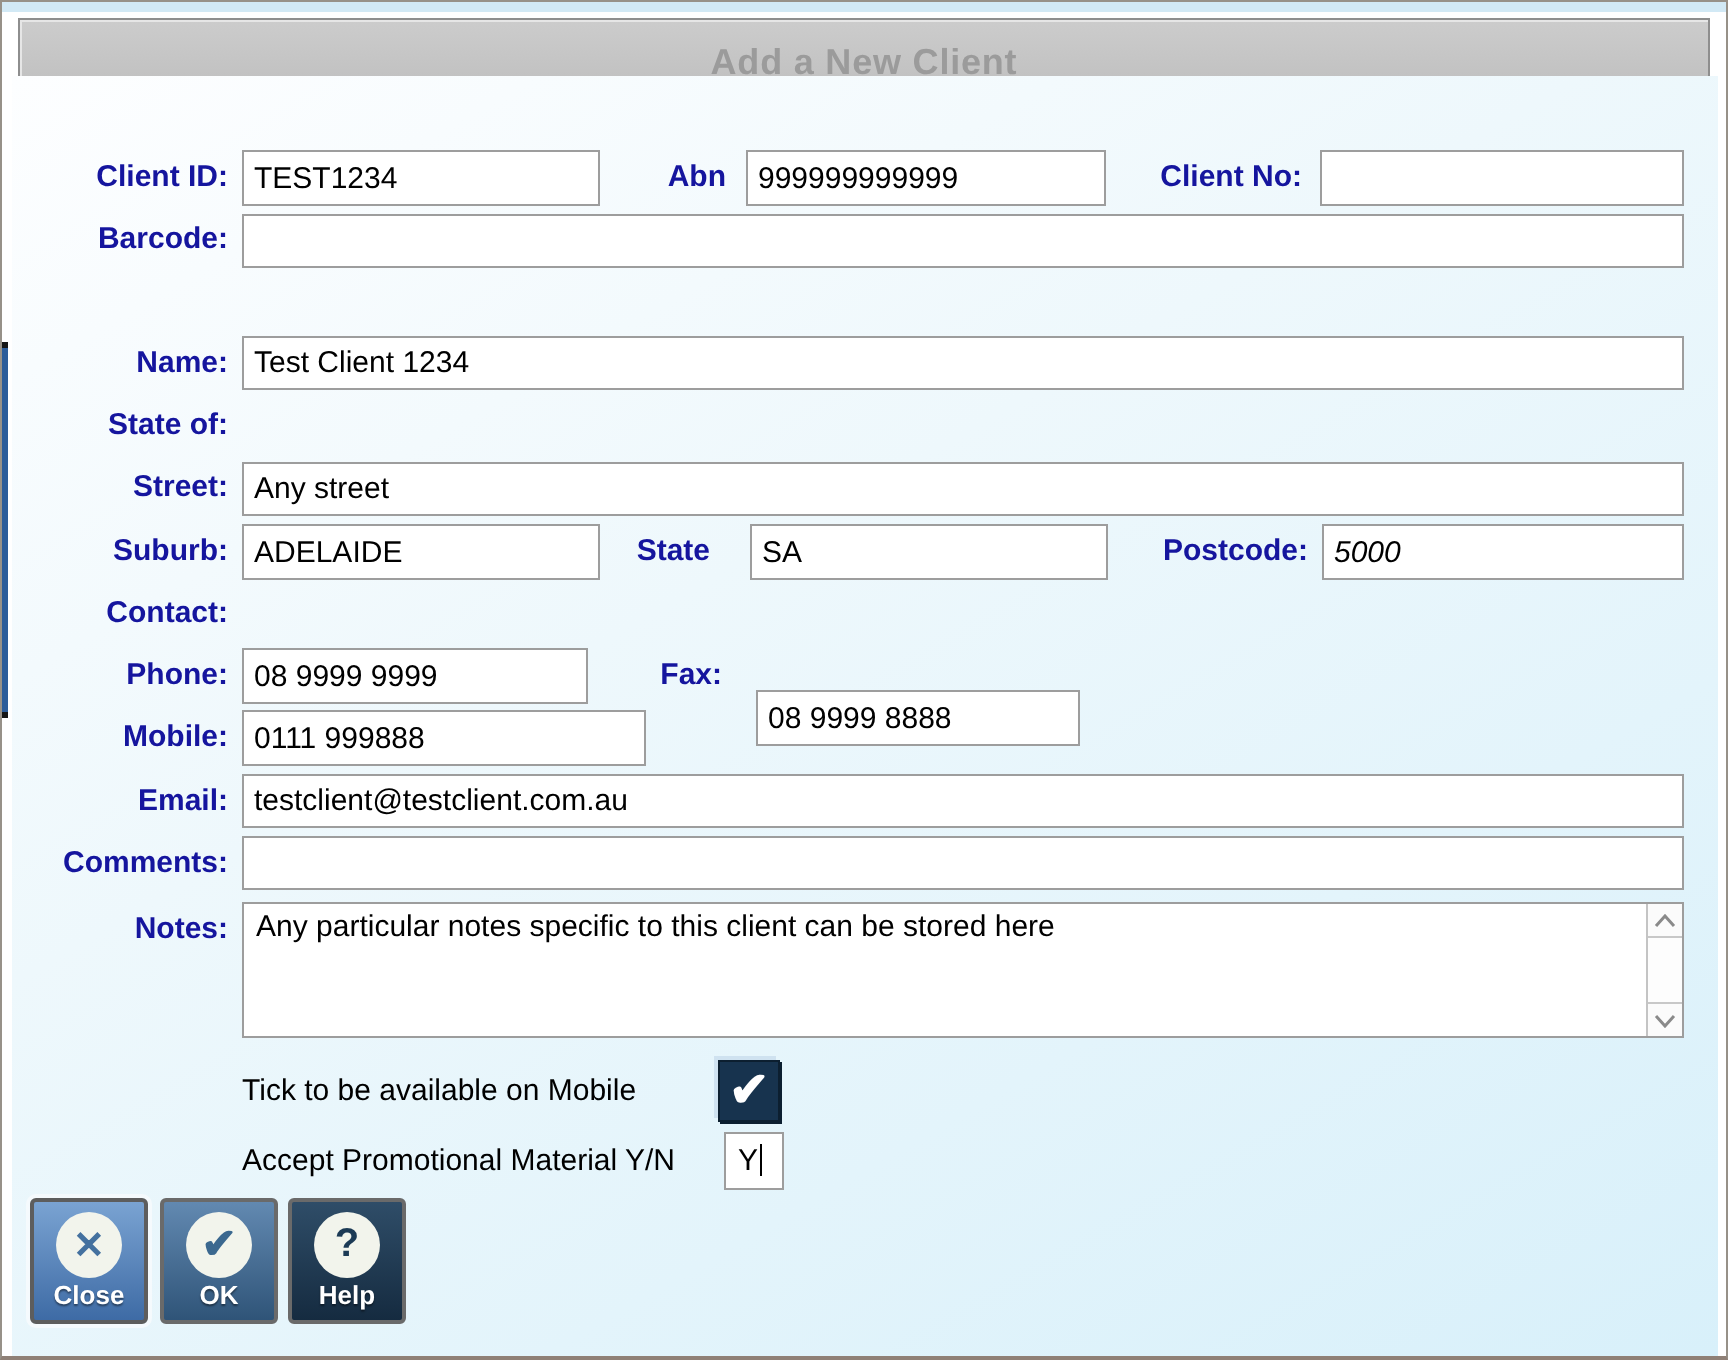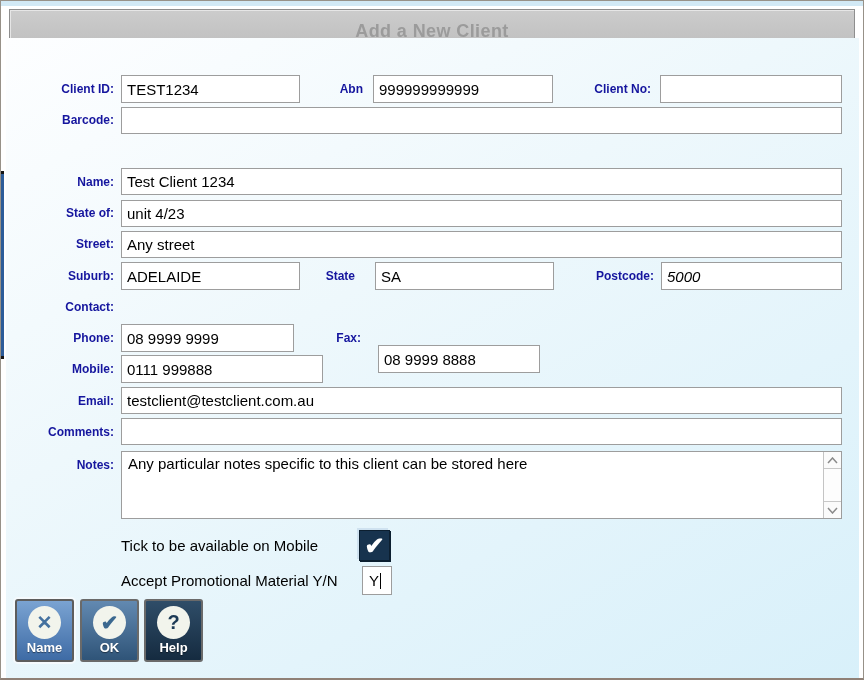--- a/index.html
+++ b/index.html
@@ -17,21 +17,21 @@
     background:#2c5c99; border-top:3px solid #151515; border-bottom:3px solid #151515; }
 
   .titlebar {
     position:absolute; left:8px; top:8px; width:846px; height:44px; box-sizing:border-box;
     background:linear-gradient(#cccccc,#bdbdbd); border:1px solid #8e8e8e;
     box-shadow:inset 1px 1px 0 #e6e6e6;
     display:flex; align-items:center; justify-content:center;
   }
   .title-text { font-size:18px; font-weight:bold; color:#9b9b9b; letter-spacing:.4px; }
 
-  .lbl { position:absolute; height:28px; line-height:28px; font-size:12px; font-weight:bold;
+  .lbl { position:absolute; height:28px; line-height:28px; font-size:15px; font-weight:bold;
          color:#15159e; text-align:right; white-space:nowrap; }
   .inp { position:absolute; box-sizing:border-box; height:28px; background:#fff;
          border:1px solid #9d9d9d; font-family:"Liberation Sans",sans-serif;
          font-size:15px; color:#000; padding:0 5px; outline:none; }
 
   .notes-box { position:absolute; left:120px; top:450px; width:721px; height:68px;
     box-sizing:border-box; border:1px solid #9d9d9d; background:#fff; }
   .notes-box textarea {
     position:absolute; left:0; top:0; width:701px; height:66px; border:none; resize:none;
     overflow:hidden; outline:none; box-sizing:border-box; padding:3px 6px;
@@ -90,21 +90,20 @@
   <span class="lbl" style="left:540px;width:110px;top:74px">Client No:</span>
   <input class="inp" style="left: 659px; top: 74px; width: 182px;" value="">
 
   <span class="lbl" style="left:13px;width:100px;top:105px">Barcode:</span>
   <input class="inp" style="left: 120px; top: 106px; width: 721px; height: 27px;" value="">
 
   <span class="lbl" style="left:13px;width:100px;top:167px">Name:</span>
   <input class="inp" style="left: 120px; top: 167px; width: 721px; height: 27px;" value="Test Client 1234">
 
   <span class="lbl" style="left:13px;width:100px;top:198px">State of:</span>
-  <input class="inp" style="left: 120px; top: 199px; width: 721px; height: 27px;" value="unit 4/23">
 
   <span class="lbl" style="left:13px;width:100px;top:229px">Street:</span>
   <input class="inp" style="left: 120px; top: 230px; width: 721px; height: 27px;" value="Any street">
 
   <span class="lbl" style="left:13px;width:100px;top:261px">Suburb:</span>
   <input class="inp" style="left: 120px; top: 261px; width: 179px;" value="ADELAIDE">
   <span class="lbl" style="left:302px;width:52px;top:261px">State</span>
   <input class="inp" style="left: 374px; top: 261px; width: 179px;" value="SA">
   <span class="lbl" style="left:555px;width:98px;top:261px">Postcode:</span>
   <input class="inp" style="left: 660px; top: 261px; width: 181px; font-style: italic;" value="5000">
@@ -147,21 +146,21 @@
     <span>✔</span>
   </div>
 
   <span class="opt-lbl" style="left:120px;top:571px">Accept Promotional Material Y/N</span>
   <div class="promo-input"><span>Y</span><span class="caret"></span></div>
 
   <div class="btn btn-close">
     <div class="circle">
         <span class="glyph-x">✕</span>
       </div>
-    <span class="btn-label">Name</span>
+    <span class="btn-label">Close</span>
   </div>
   <div class="btn btn-ok">
     <div class="circle">
         <span class="glyph-check">✔</span>
       </div>
     <span class="btn-label">OK</span>
   </div>
   <div class="btn btn-help">
     <div class="circle">
         <span class="glyph-q">?</span>

